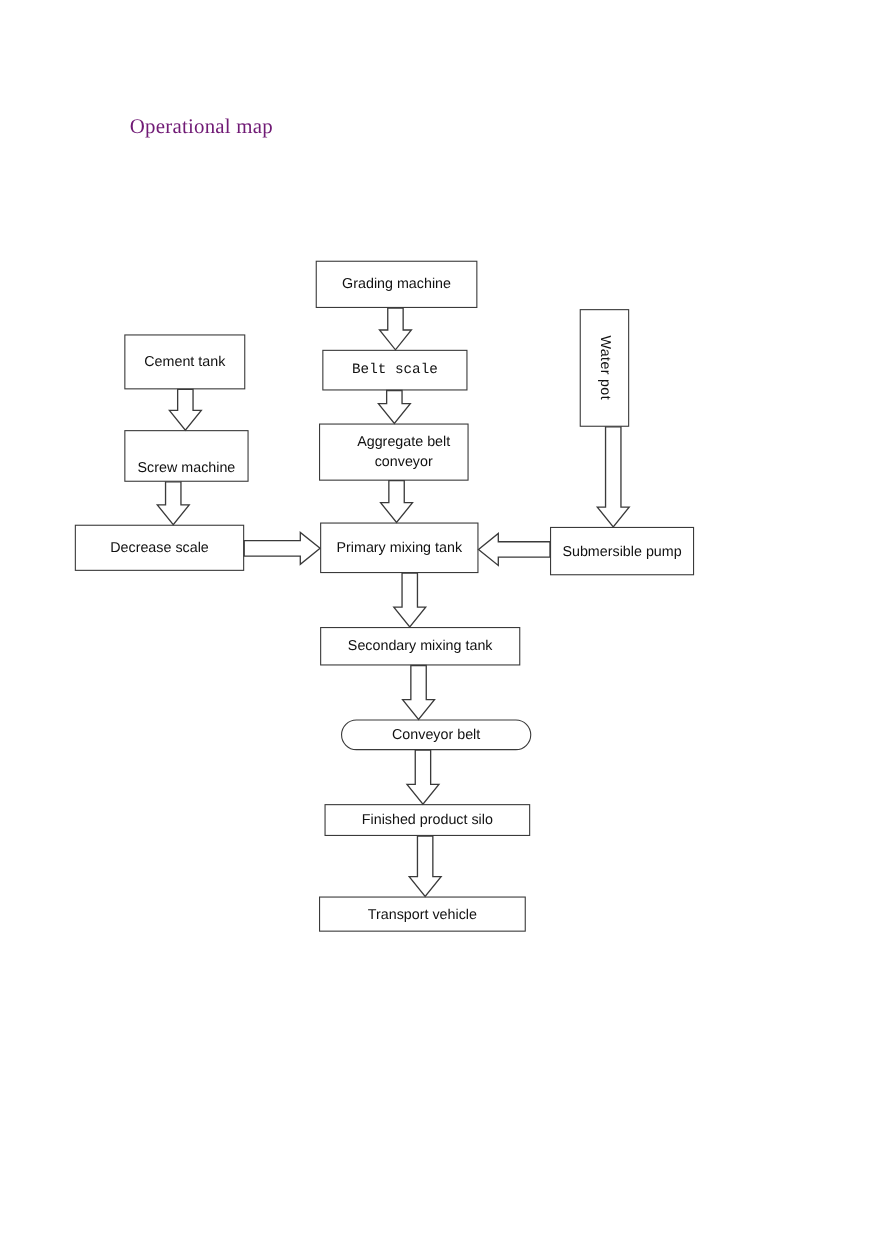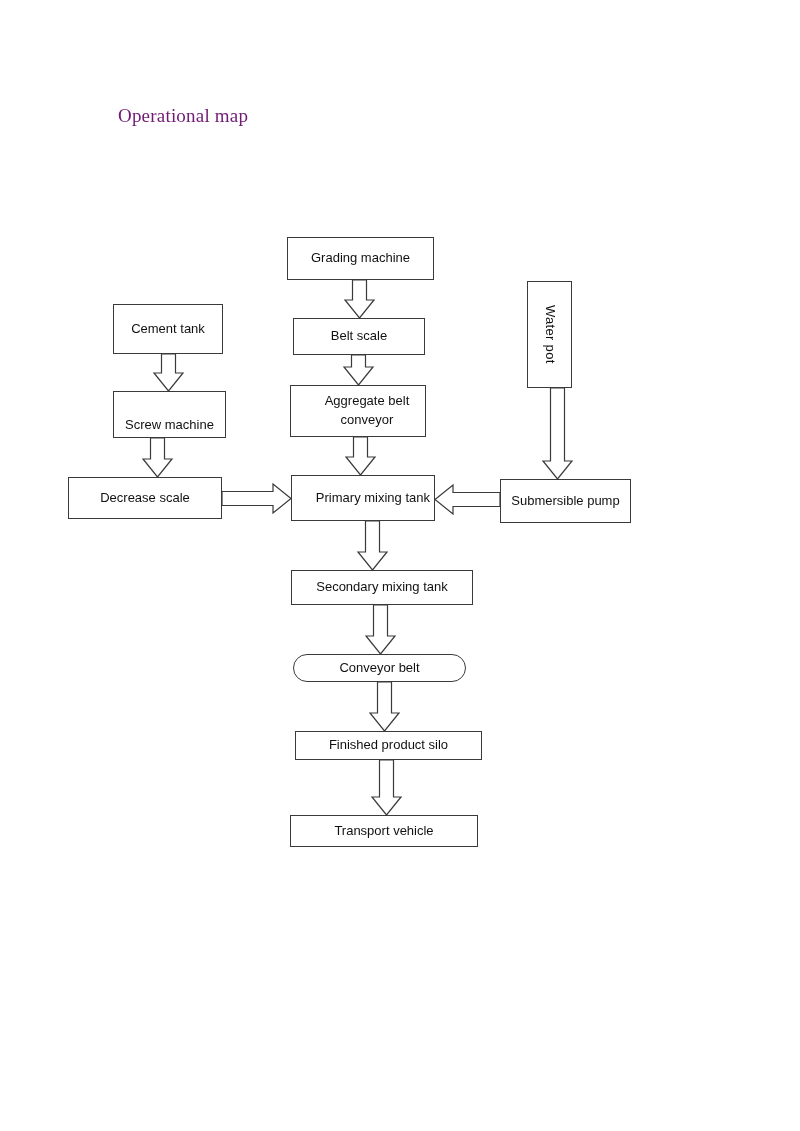--- a/index.html
+++ b/index.html
@@ -70,21 +70,21 @@
 <body>
 
 <div id="page">
 
   <div id="page-title">Operational map</div>
 
   <div id="nodes-layer">
       <div class="node" style="left: 287px; top: 237px; width: 147px; height: 43px;">
         <span class="label">Grading machine</span>
       </div>
-      <div class="node" style="left: 293px; top: 318px; width: 132px; height: 37px;">
+      <div class="node" style="left: 293px; top: 318px; width: 132px; height: 37px; font-family: Liberation Mono, monospace;">
         <span class="label">Belt scale</span>
       </div>
       <div class="node" style="left: 290px; top: 385px; width: 136px; height: 52px; padding-left: 22px;">
         <span class="label">Aggregate belt
 conveyor</span>
       </div>
       <div class="node" style="left: 113px; top: 304px; width: 110px; height: 50px;">
         <span class="label">Cement tank</span>
       </div>
       <div class="node" style="left: 113px; top: 391px; width: 113px; height: 47px; align-items: flex-end;">
@@ -92,27 +92,27 @@
       </div>
       <div class="node" style="left: 68px; top: 477px; width: 154px; height: 42px;">
         <span class="label">Decrease scale</span>
       </div>
       <div class="node vertical" style="left: 527px; top: 281px; width: 45px; height: 107px;">
         <span class="label">Water pot</span>
       </div>
       <div class="node" style="left: 500px; top: 479px; width: 131px; height: 44px;">
         <span class="label">Submersible pump</span>
       </div>
-      <div class="node" style="left: 291px; top: 475px; width: 144px; height: 46px; justify-content: flex-end;">
+      <div class="node" style="left: 291px; top: 475px; width: 144px; height: 46px;">
         <span class="label">Primary mixing tank</span>
       </div>
       <div class="node" style="left: 291px; top: 570px; width: 182px; height: 35px;">
         <span class="label">Secondary mixing tank</span>
       </div>
-      <div class="node" style="left: 293px; top: 654px; width: 173px; height: 28px; border-radius: 14px;">
+      <div class="node" style="left: 310px; top: 654px; width: 173px; height: 28px; border-radius: 14px;">
         <span class="label">Conveyor belt</span>
       </div>
       <div class="node" style="left: 295px; top: 731px; width: 187px; height: 29px;">
         <span class="label">Finished product silo</span>
       </div>
       <div class="node" style="left: 290px; top: 815px; width: 188px; height: 32px;">
         <span class="label">Transport vehicle</span>
       </div>
     </div>
   <div id="edges-layer">

